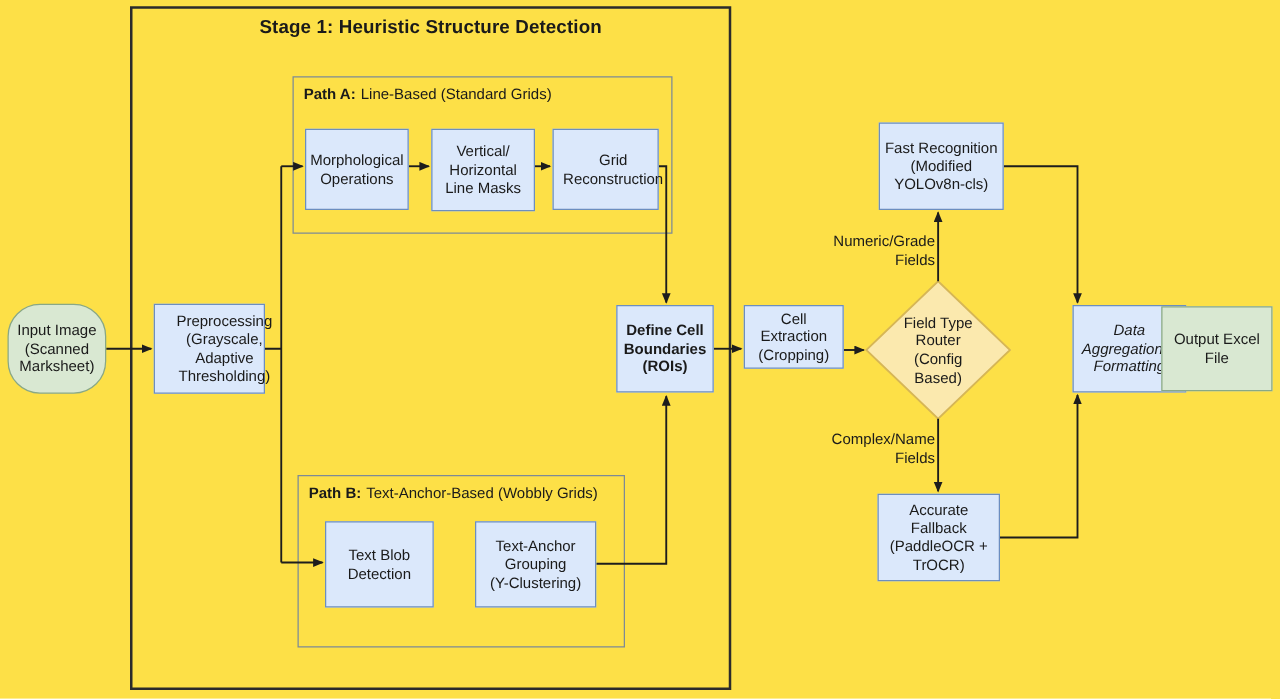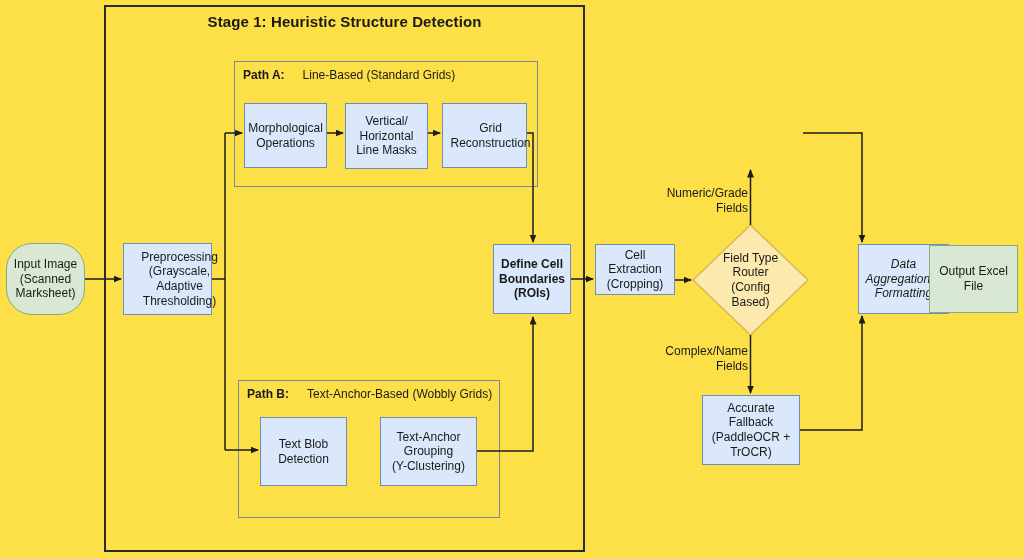--- a/index.html
+++ b/index.html
@@ -18,21 +18,21 @@
   .group-box { border: 2px solid #2b2b2b; background: transparent; }
   .subgroup-box { border: 1.4px solid #7d8a96; background: transparent; }
 
   .stage-title {
     font-size: 15px;
     font-weight: bold;
     text-align: center;
     letter-spacing: 0.1px;
   }
   .path-label { font-size: 12px; white-space: nowrap; }
-  .path-label b { margin-right: 18px; }
+  .path-label b { margin-right: 4px; }
 
   
   .node {
     display: flex;
     align-items: center;
     justify-content: center;
     text-align: center;
     font-size: 12px;
     line-height: 1.22;
     border: 1.4px solid var(--process-stroke, #6c8ebf);
@@ -147,20 +147,23 @@
 
   <div class="abs node multiline" style="left:595px; top:244px; width:80px; height:51px;">Cell
 Extraction
 (Cropping)</div>
 
   <div class="abs decision-label multiline" style="left:700px; top:250px; width:101px; height:60px;">Field Type
 Router
 (Config
 Based)</div>
 
+  <div class="abs node multiline" style="left:703px; top:98px; width:100px; height:70px;">Fast Recognition
+(Modified
+YOLOv8n-cls)</div>
 
   <div class="abs node multiline" style="left:702px; top:395px; width:98px; height:70px;">Accurate
 Fallback
 (PaddleOCR +
 TrOCR)</div>
 
   <div class="abs node multiline" style="left:858px; top:244px; width:91px; height:70px;font-style:italic;">Data
 Aggregation &amp;
 Formatting</div>
 

